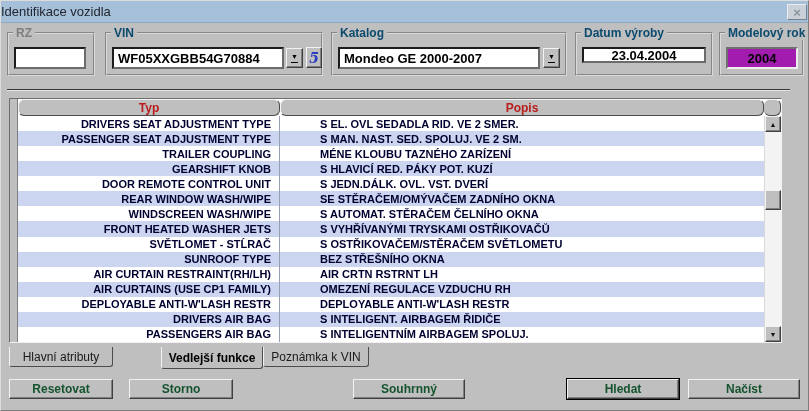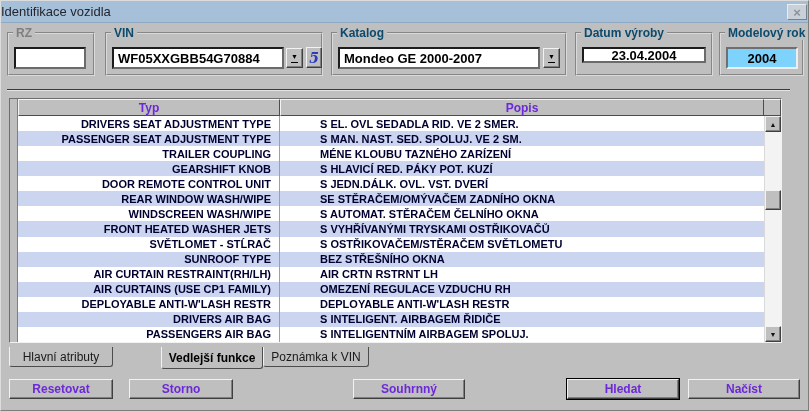--- a/index.html
+++ b/index.html
@@ -36,21 +36,21 @@
     position:absolute; top:-8px; left:4px; background:#bfbfbf; padding:0 3px;
     font-size:12px; font-weight:bold; color:#0c4a6e; line-height:14px; white-space:nowrap;
   }
   .glabel.disabled { color:#7f7f7f; }
   .sunken {
     position:absolute; background:#fff;
     border:2px solid; border-color:#1c1c1c #6b6b6b #6b6b6b #1c1c1c;
     font-family:"Liberation Sans",sans-serif; font-size:13px; font-weight:bold; color:#000;
     outline:none;
   }
-  .sunken.gray { background:#7dd3fc; border-color:#6f6f6f #eeeeee #eeeeee #6f6f6f; }
+  .sunken.gray { background:#a21caf; border-color:#6f6f6f #eeeeee #eeeeee #6f6f6f; }
   .minibtn {
     position:absolute; background:#bfbfbf;
     border-top:1px solid #f2f2f2; border-left:1px solid #f2f2f2;
     border-right:1px solid #3f3f3f; border-bottom:1px solid #3f3f3f;
     box-shadow: inset -1px -1px 0 #7f7f7f;
     display:flex; align-items:center; justify-content:center; cursor:default;
   }
   .drop-glyph {
     display:inline-block; font-size:7px; line-height:7px; color:#000;
     padding-bottom:2px; border-bottom:1px solid #000;
@@ -66,24 +66,24 @@
   .grid {
     position:absolute; left:8px; top:97px; width:773px; height:245px;
     border:1px solid; border-color:#6e6e6e #f2f2f2 #f2f2f2 #6e6e6e;
     background:#fff; display:flex;
   }
   .marker-col { width:8px; background:#bfbfbf; border-right:1px solid #7f7f7f; }
   .grid-main { flex:1; display:flex; flex-direction:column; min-width:0; }
   .headrow { height:17px; display:flex; flex:0 0 auto; }
   .hcell {
     background:#bfbfbf; display:flex; align-items:center; justify-content:center;
-    font-size:12px; font-weight:bold; color:#6d28d9;
+    font-size:12px; font-weight:bold; color:#b91c1c;
     border-top:1px solid #f4f4f4; border-left:1px solid #f4f4f4;
     border-right:1px solid #4c4c4c; border-bottom:1px solid #4c4c4c;
-    white-space:nowrap; overflow:hidden;
+    white-space:nowrap; overflow:hidden;border-radius:6px;
   }
   .h-typ { width:262px; }
   .h-popis { flex:1; }
   .h-corner { width:17px; border-left:none; }
   .gridbody { flex:1; display:flex; min-height:0; }
   .rows { flex:1; display:flex; flex-direction:column; min-width:0; }
   .grow { flex:1; display:flex; align-items:center; background:#fff; min-height:0; }
   .grow:nth-child(even) { background:#cbd5f0; }
   .cell { white-space:nowrap; overflow:hidden; font-size:11px; font-weight:bold; color:#000030; }
   .c-typ { width:262px; text-align:right; padding-right:8px; border-right:1px solid #97a0b2; height:100%; display:flex; align-items:center; justify-content:flex-end; }
@@ -120,21 +120,21 @@
   .tab.t3 { width:106px; }
   .tab.active { font-weight:bold; height:22px; color:#000; }
 
   
   .btn {
     position:absolute; height:20px; background:#bfbfbf;
     border-top:1px solid #f2f2f2; border-left:1px solid #f2f2f2;
     border-right:1px solid #3f3f3f; border-bottom:1px solid #3f3f3f;
     box-shadow: inset -1px -1px 0 #7f7f7f;
     display:flex; align-items:center; justify-content:center;
-    font-size:12px; font-weight:bold; color:#6d28d9; cursor:default; white-space:nowrap;
+    font-size:12px; font-weight:bold; color:#14532d; cursor:default; white-space:nowrap;
   }
   .btn.default { box-shadow: 0 0 0 1px #000, inset -1px -1px 0 #7f7f7f; }
 </style>
 </head>
 <body>
 
 <div class="window">
 
   <div class="titlebar">
     <span>Identifikace vozidla</span>

